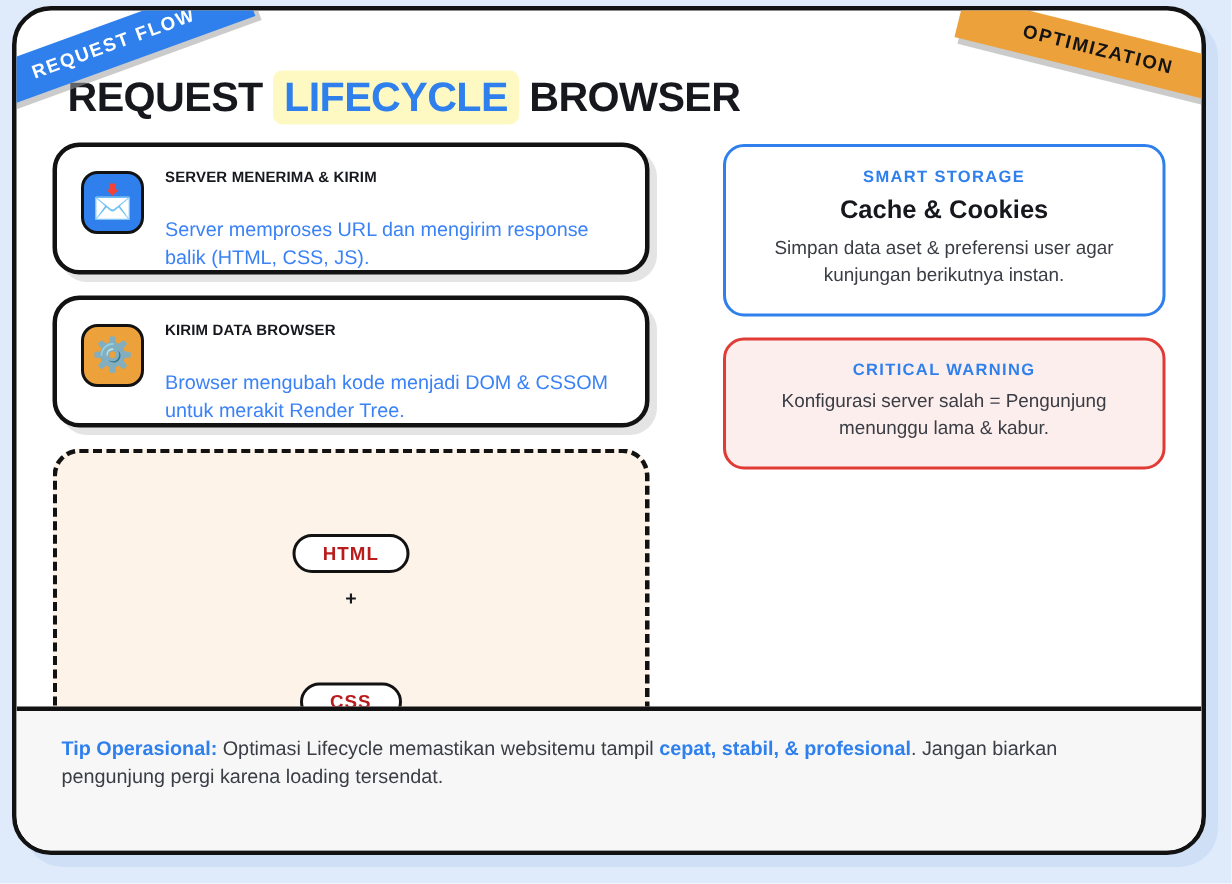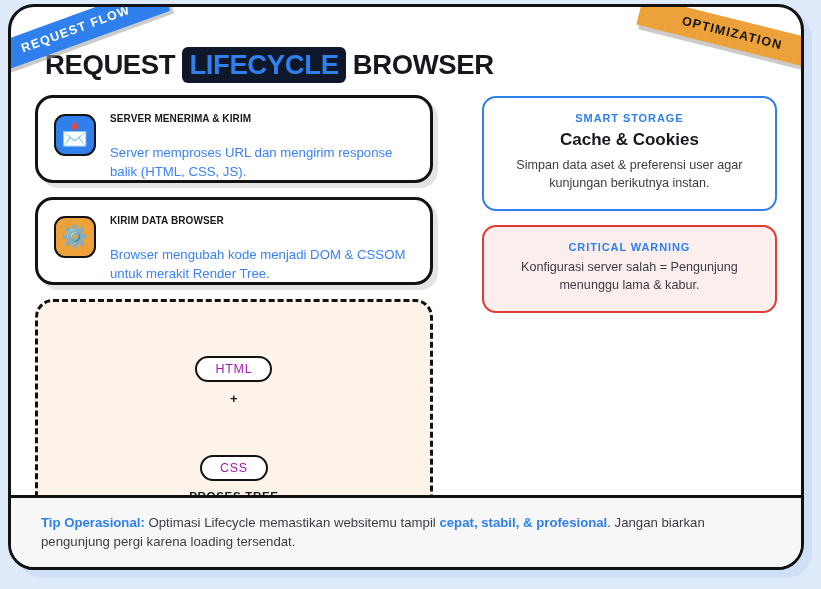--- a/index.html
+++ b/index.html
@@ -80,21 +80,21 @@
   }
   .title {
     font-size: 27.5px;
     font-weight: bold;
     letter-spacing: -0.4px;
     color: #16181d;
     line-height: 1;
   }
   .title .hl {
     color: #2f80ed;
-    background: #0f172a;
+    background: #fef9c3;
     border-radius: 6px;
     padding: 2px 7px 3px;
   }
 
   
   .content {
     position: absolute;
     left: 0;
     top: 88px;
     width: 790px;
@@ -162,23 +162,23 @@
     justify-content: center;
     gap: 9px;
     padding: 14px 0;
   }
   .chip {
     background: #ffffff;
     border: 2.5px solid #121212;
     border-radius: 999px;
     padding: 4px 18px;
     font-size: 12.5px;
-    font-weight: normal;
+    font-weight: bold;
     letter-spacing: 0.7px;
-    color: #a21caf;
+    color: #b91c1c;
     margin-top: 40px;
   }
   .plus {
     font-size: 13px;
     font-weight: bold;
     color: #16181d;
   }
   .render-arrow {
     font-size: 11.5px;
     font-weight: bold;
@@ -224,21 +224,21 @@
     color: #3a3d44;
     line-height: 1.42;
   }
 
   
   .footer {
     position: absolute;
     left: 0;
     bottom: 0;
     width: 790px;
-    height: 72px;
+    height: 96px;
     background: #f7f7f8;
     border-top: 3px solid #121212;
     padding: 16px 30px;
   }
   .footer-text {
     font-size: 13.2px;
     color: #3a3d44;
     line-height: 1.42;
   }
   .footer-text .b { color: #2f80ed; font-weight: bold; }

